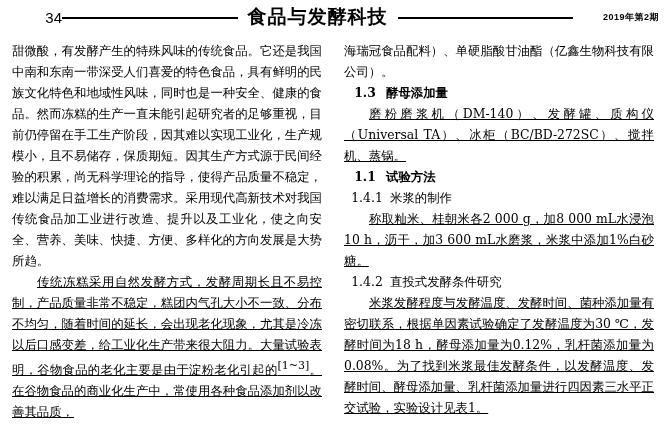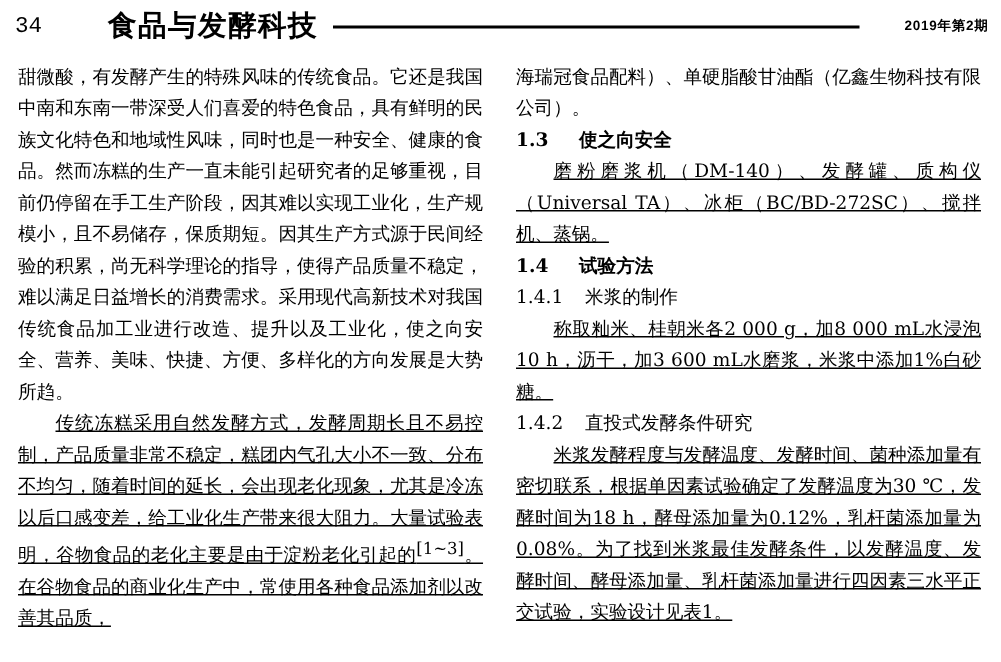--- a/index.html
+++ b/index.html
@@ -24,30 +24,32 @@
   
   .header {
     position: relative;
     height: 34px;
     display: flex;
     align-items: center;
     padding: 0 8px 0 10px;
     box-sizing: border-box;
   }
   .header .page-no {
-    font-family: Liberation Mono, monospace;
+    font-family: Liberation Sans, sans-serif;
     font-size: 15px;
     font-weight: normal;
     width: 52px;
     flex: 0 0 auto;
+    text-align: right;
   }
   .header .journal-wrap {
     flex: 1 1 auto;
     display: flex;
     align-items: center;
+    justify-content: center;
     position: relative;
   }
   .header .journal-title {
     font-family: "DejaVu Serif", "Liberation Serif", serif;
     font-size: 19px;
     font-weight: bold;
     letter-spacing: 1px;
     background: #ffffff;
     padding: 0 10px;
     position: relative;
@@ -101,20 +103,21 @@
     margin: 0;
     font-family: "DejaVu Serif", "Liberation Serif", serif;
     font-size: 12.4px;
     line-height: 21px;
     font-weight: bold;
     display: flex;
   }
   .sec .num {
     flex: 0 0 auto;
     width: 34px;
+    text-align: center;
   }
   .sec .ttl {
     flex: 1 1 auto;
   }
   .sec.l2 .num { width: 42px; }
   .sec.l3 .num { width: 46px; font-weight: normal;}
   .sec.l3 .ttl { font-weight: normal; }
   .sup {
     font-size: 11px;
     vertical-align: super;
@@ -139,26 +142,26 @@
     <div class="col">
       <p>甜微酸，有发酵产生的特殊风味的传统食品。它还是我国中南和东南一带深受人们喜爱的特色食品，具有鲜明的民族文化特色和地域性风味，同时也是一种安全、健康的食品。然而冻糕的生产一直未能引起研究者的足够重视，目前仍停留在手工生产阶段，因其难以实现工业化，生产规模小，且不易储存，保质期短。因其生产方式源于民间经验的积累，尚无科学理论的指导，使得产品质量不稳定，难以满足日益增长的消费需求。采用现代高新技术对我国传统食品加工业进行改造、提升以及工业化，使之向安全、营养、美味、快捷、方便、多样化的方向发展是大势所趋。</p>
       <p class="ind"><span>传统冻糕采用自然发酵方式，发酵周期长且不易控制，产品质量非常不稳定，糕团内气孔大小不一致、分布不均匀，随着时间的延长，会出现老化现象，尤其是冷冻以后口感变差，给工业化生产带来很大阻力。大量试验表明，谷物食品的老化主要是由于淀粉老化引起的</span><span class="sup">[1~3]</span><span>。在谷物食品的商业化生产中，常使用各种食品添加剂以改善其品质，</span></p>
     </div>
 
     <div class="col">
       <p>海瑞冠食品配料）、单硬脂酸甘油酯（亿鑫生物科技有限公司）。</p>
 
       <div class="sec l2">
         <span class="num">1.3</span>
-        <span class="ttl">使之向安全</span>
+        <span class="ttl">酵母添加量</span>
       </div>
       <p class="ind">磨粉磨浆机（DM-140）、发酵罐、质构仪（Universal TA）、冰柜（BC/BD-272SC）、搅拌机、蒸锅。</p>
 
       <div class="sec l2">
-        <span class="num">1.4</span>
+        <span class="num">1.1</span>
         <span class="ttl">试验方法</span>
       </div>
 
       <div class="sec l3">
         <span class="num">1.4.1</span>
         <span class="ttl">米浆的制作</span>
       </div>
       <p class="ind">称取籼米、桂朝米各2 000 g，加8 000 mL水浸泡10 h，沥干，加3 600 mL水磨浆，米浆中添加1%白砂糖。</p>
 
       <div class="sec l3">

